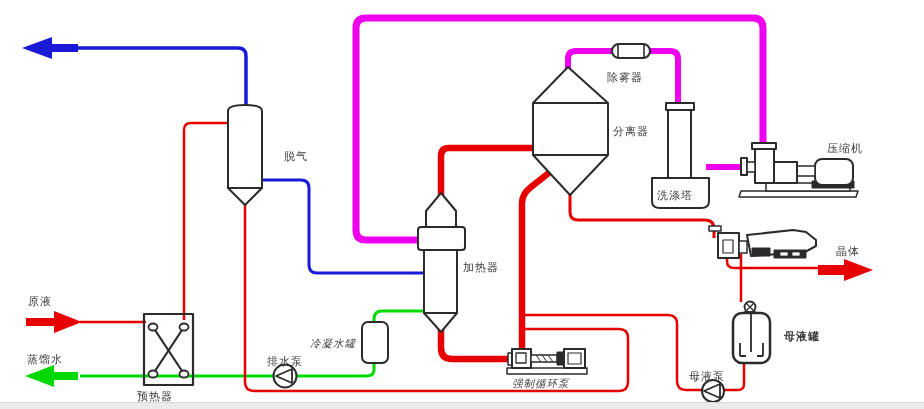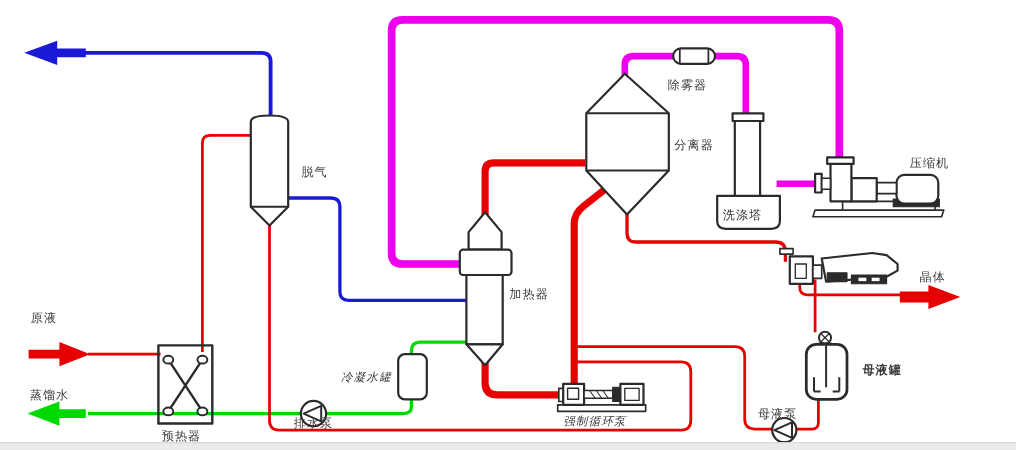--- a/index.html
+++ b/index.html
@@ -168,26 +168,26 @@
         <path d="M740,343 L740,356 M763,343 L763,356 M740,356 L746,356 M757,356 L763,356" stroke-width="1.8" fill="none"></path>
       </g>
 
       <g>
         <circle cx="713" cy="391" r="11" stroke-width="2"></circle>
         <polygon points="720,384 720,398 704,391" stroke-width="1.8"></polygon>
       </g>
     </g>
   </svg>
 
-  <div class="lbl" style="left:28px;top:284px;">原液</div>
+  <div class="lbl" style="left:28px;top:296px;font-family:Liberation Mono, monospace;">原液</div>
   <div class="lbl" style="left:27px;top:354px;">蒸馏水</div>
-  <div class="lbl" style="left:147px;top:391px;">预热器</div>
-  <div class="lbl" style="left:267px;top:356px;margin-top:23px;">排水泵</div>
+  <div class="lbl" style="left:137px;top:391px;">预热器</div>
+  <div class="lbl" style="left:267px;top:356px;">排水泵</div>
   <div class="lbl small" style="left:310px;top:337px;">冷凝水罐</div>
-  <div class="lbl" style="left:274px;top:151px;">脱气</div>
+  <div class="lbl" style="left:284px;top:151px;">脱气</div>
   <div class="lbl" style="left:463px;top:262px;">加热器</div>
   <div class="lbl small" style="left:512px;top:377px;">强制循环泵</div>
   <div class="lbl" style="left:613px;top:126px;">分离器</div>
   <div class="lbl" style="left:607px;top:60px;margin-top:12px;">除雾器</div>
   <div class="lbl" style="left:657px;top:190px;text-align:center;">洗涤塔</div>
   <div class="lbl" style="left:807px;top:143px;margin-left:20px;">压缩机</div>
   <div class="lbl" style="left:836px;top:246px;text-align:center;">晶体</div>
   <div class="lbl" style="left:784px;top:331px;font-weight:bold;">母液罐</div>
   <div class="lbl" style="left:689px;top:371px;text-align:right;">母液泵</div>
 

